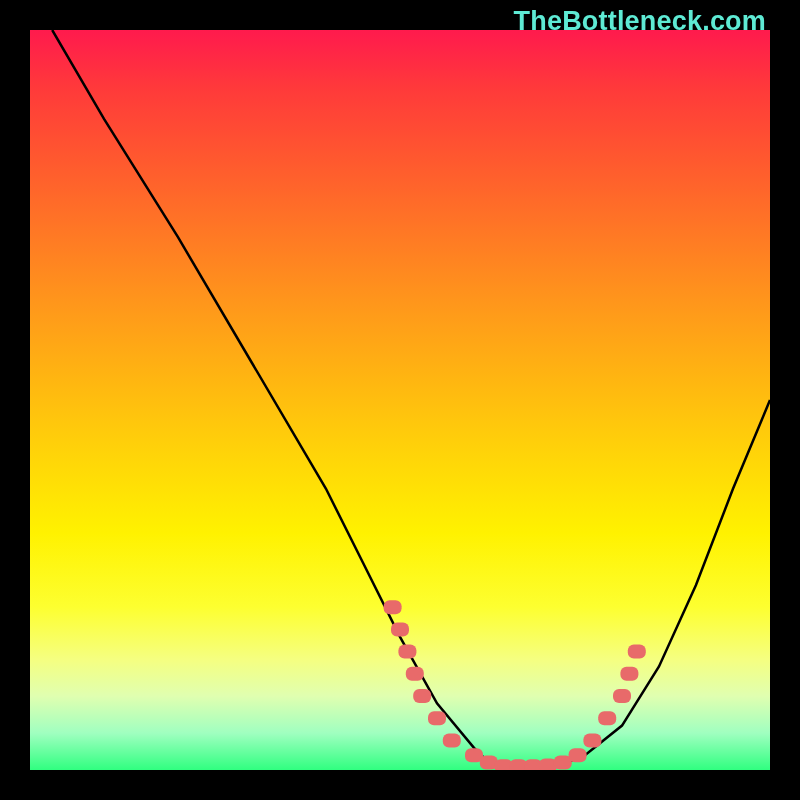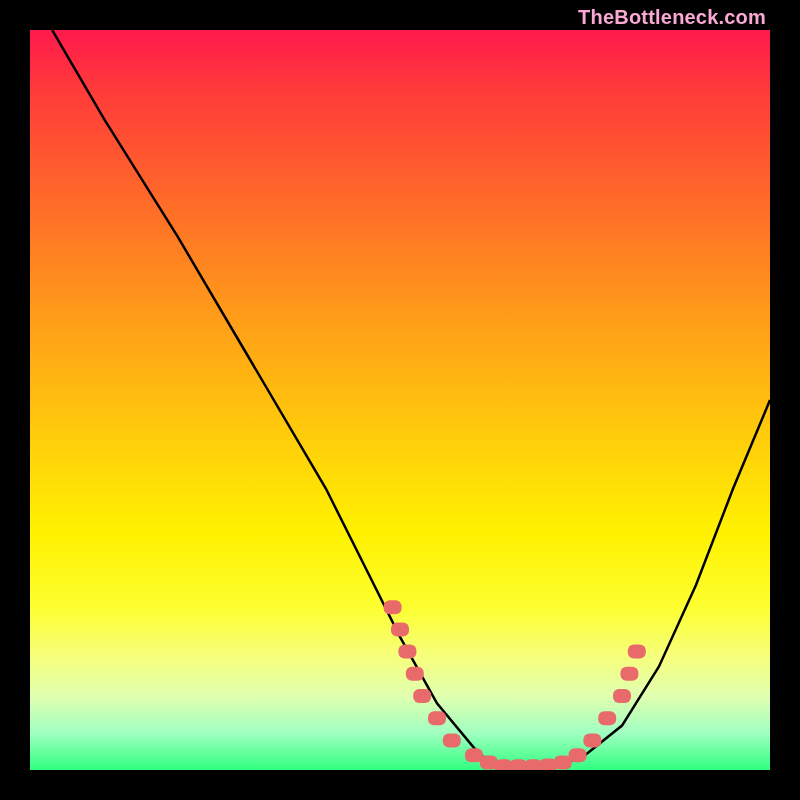--- a/index.html
+++ b/index.html
@@ -38,23 +38,23 @@
       #e0ffb0 90%,
       #a0ffc0 95%,
       #30ff80 100%
     );
   }
   .watermark {
     position: absolute;
     top: 6px;
     right: 34px;
     font-family: Arial, Helvetica, sans-serif;
-    font-size: 20px;
+    font-size: 27px;
     font-weight: bold;
-    color: #f9a8d4;
+    color: #5eead4;
     letter-spacing: 0.2px;
   }
   svg.curve {
     position: absolute;
     left: 0;
     top: 0;
     width: 740px;
     height: 740px;
   }
 </style>

